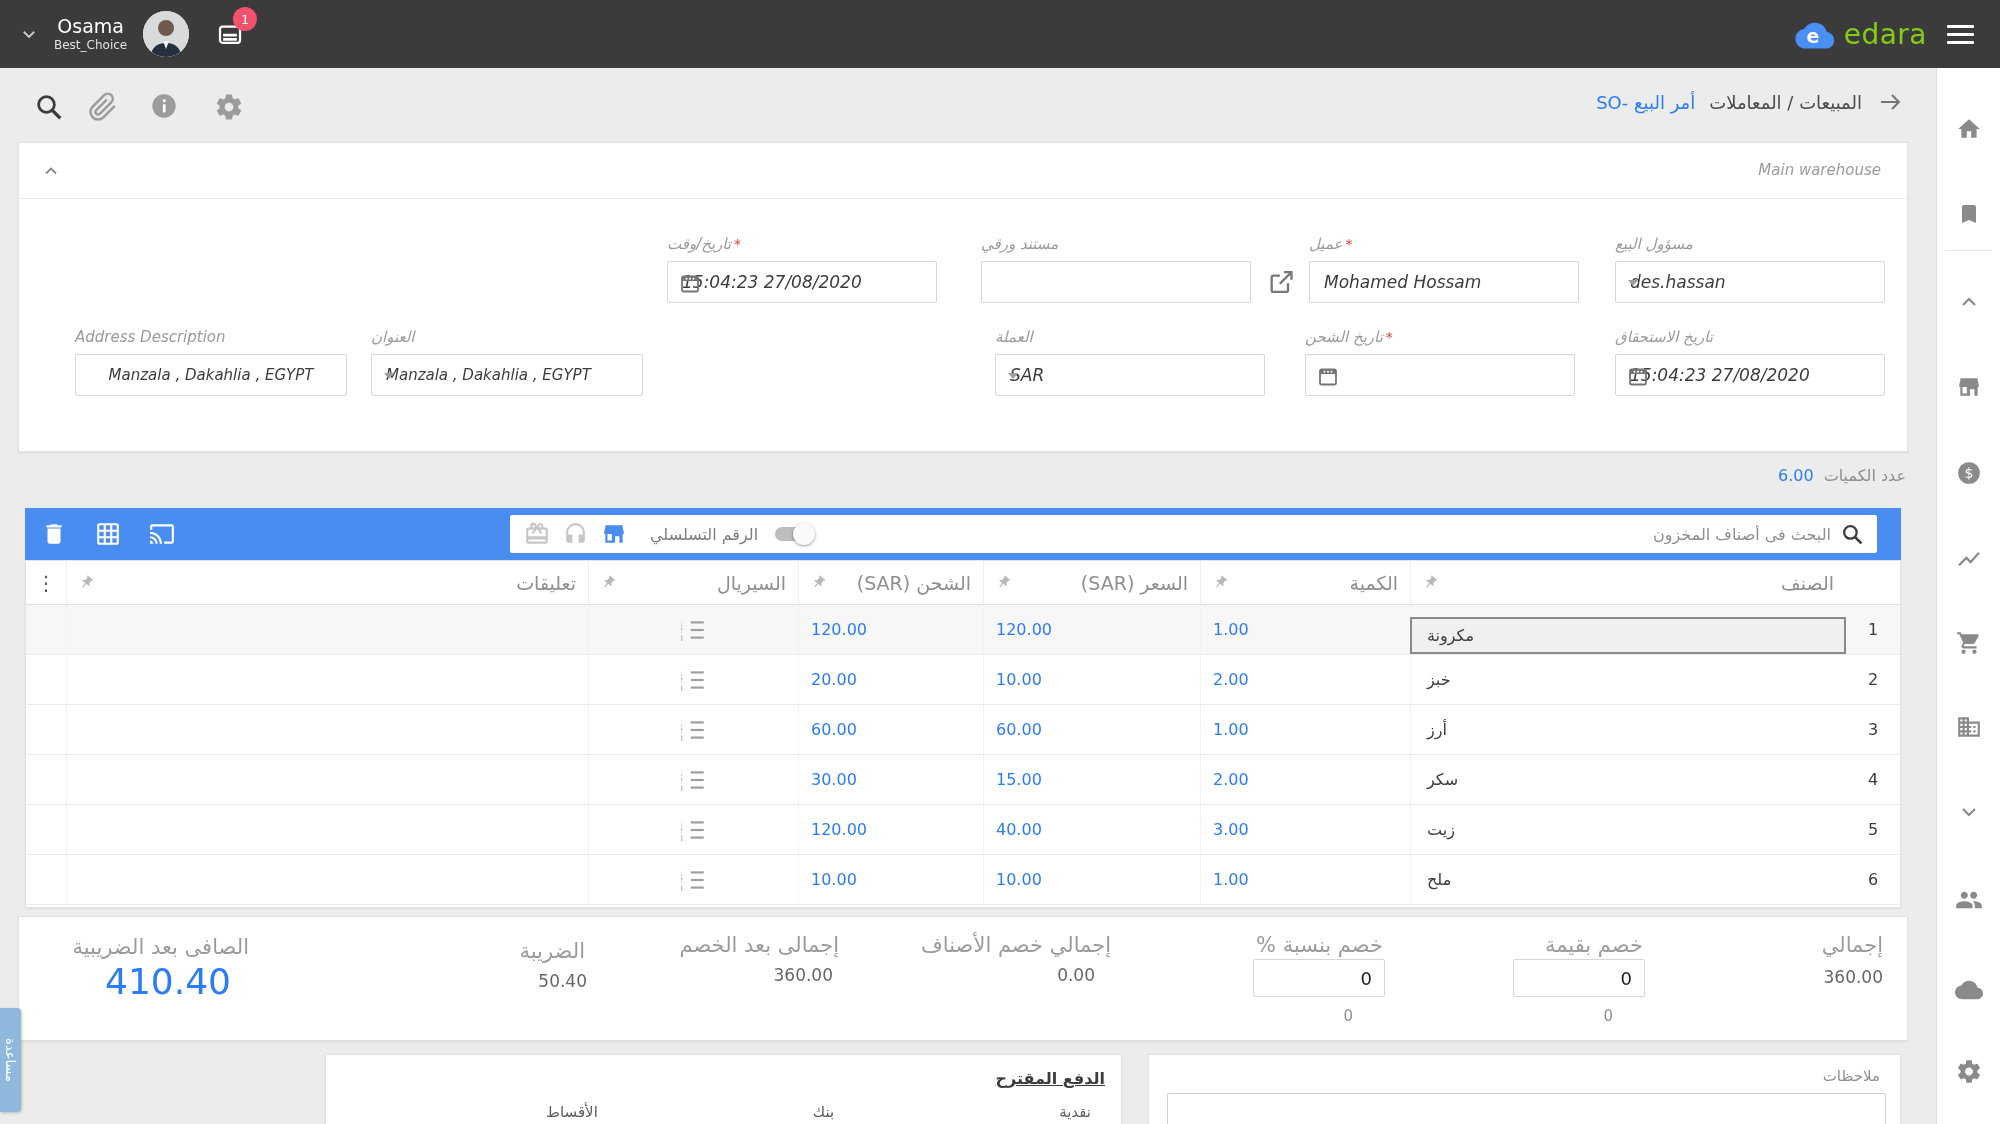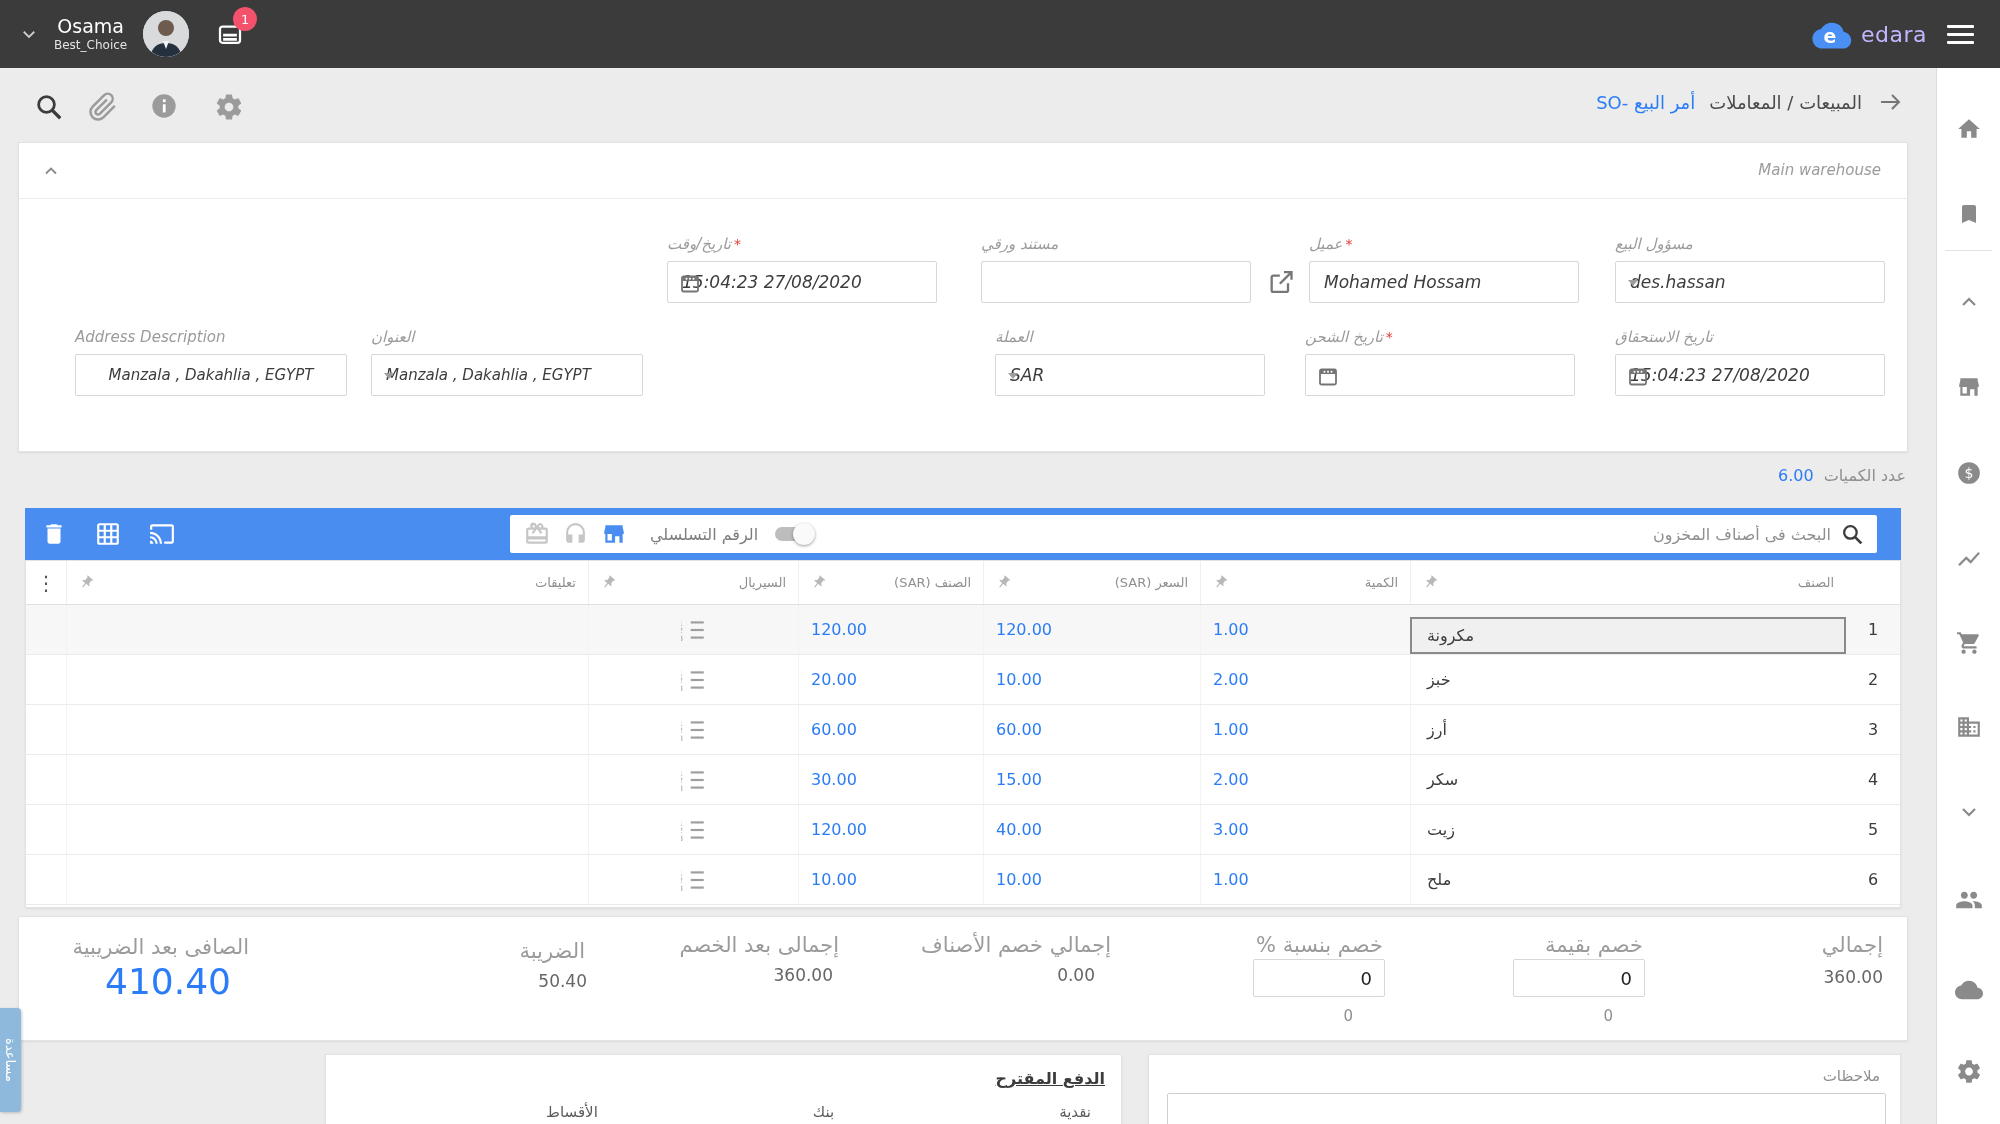--- a/index.html
+++ b/index.html
@@ -13,21 +13,21 @@
   .user-cluster { position:absolute; left:20px; top:0; height:68px; display:flex; align-items:center; gap:16px; }
   .user-names { text-align:center; color:#fff; line-height:1.25; }
   .user-name { font-size:19px;text-align:center; }
   .user-company { font-size:12px; color:#e3e3e3; }
   .avatar { width:46px; height:46px; border-radius:50%; background:#cfd3d6; overflow:hidden; position:relative; }
   .notif { position:relative; width:30px; height:30px; margin-left:10px; cursor:pointer; }
   .badge { position:absolute; top:-12px; right:-12px; width:24px; height:24px; border-radius:50%;
     background:#f4516c; color:#fff; font-size:13px; display:flex; align-items:center; justify-content:center; }
   .brand { position:absolute; right:26px; top:0; height:68px; display:flex; align-items:center; gap:20px; }
   .brand-logo { display:flex; align-items:center; gap:8px; }
-  .brand-name { color:#c4b5fd; font-size:22px; letter-spacing:.5px; }
+  .brand-name { color:#84cc16; font-size:28px; letter-spacing:.5px; }
   .burger { width:27px; display:flex; flex-direction:column; gap:5px; cursor:pointer; }
   .burger div { height:3px; background:#fff; border-radius:1px; }
   
   .sidebar { position:absolute; top:68px; right:0; bottom:0; width:64px; background:#fff; border-left:1px solid #dcdcdc; z-index:20; }
   .side-ic { position:absolute; left:50%; transform:translateX(-50%); cursor:pointer; }
   .side-div { position:absolute; left:8px; right:8px; height:1px; background:#e3e3e3; }
   
   .page-tools { position:absolute; top:68px; left:0; right:64px; height:74px; }
   .tool-ic { position:absolute; top:24px; cursor:pointer; }
   .breadcrumb { position:absolute; right:30px; top:22px; display:flex; align-items:center; direction:rtl; gap:14px; }
@@ -67,21 +67,21 @@
     background:#fafafa; box-shadow:0 1px 3px rgba(0,0,0,.4); }
   .item-search { position:absolute; right:46px; top:0; height:38px; width:430px; border:none; outline:none;
     direction:rtl; text-align:right; font-size:16px; color:#444; font-family:"DejaVu Sans", sans-serif; }
   .item-search::placeholder { color:#8f8f8f; }
   .panel-search-ic { position:absolute; right:12px; top:7px; cursor:pointer; }
   
   .table-card { left:25px; width:1876px; top:560px; height:348px; }
   .tgrid { display:grid; direction:rtl; grid-template-columns:54px 436px 210px 217px 185px 210px 522px 40px; }
   .thead { height:44px; border-bottom:1px solid #e0e0e0; }
   .th { display:flex; align-items:center; justify-content:space-between; direction:rtl; padding:0 12px;
-    font-size:13px; color:#8f8f8f; border-left:1px solid #efefef; }
+    font-size:19px; color:#8f8f8f; border-left:1px solid #efefef; }
   .th:first-child { border-right:none; }
   .trow { height:50px; border-bottom:1px solid #ebebeb; background:#fff; }
   .trow.sel { background:#f7f7f7; }
   .c { display:flex; align-items:center; border-left:1px solid #f3f3f3; font-size:16px; }
   .c-num { justify-content:center; color:#3c3c3c; border-left:none; }
   .c-item { justify-content:flex-end; padding:0 16px; color:#3c3c3c; direction:rtl; }
   .c-item.focus { outline:2px solid #8a8a8a; outline-offset:-2px; background:#f0f0f0;margin-top:12px; }
   .c-blue { justify-content:flex-end; padding:0 12px; color:#2b7cf7; }
   .c-serial { justify-content:center; cursor:pointer; }
   .kebab { display:flex; align-items:center; justify-content:center; color:#555; font-size:20px; cursor:pointer; border-left:none; }
@@ -447,21 +447,21 @@
     </div>
     <div class="th">
       <span>السعر (SAR)</span>
       <span style="transform:rotate(40deg)">
           <svg width="15" height="15" viewBox="0 0 24 24">
             <path d="M16 9V4h1c.55 0 1-.45 1-1s-.45-1-1-1H7c-.55 0-1 .45-1 1s.45 1 1 1h1v5c0 1.66-1.34 3-3 3v2h5.97v7l1 1 1-1v-7H19v-2c-1.66 0-3-1.34-3-3z" fill="#b8b8b8"></path>
           </svg>
         </span>
     </div>
     <div class="th">
-      <span>الصنف (SAR)</span>
+      <span>الشحن (SAR)</span>
       <span style="transform:rotate(40deg)">
           <svg width="15" height="15" viewBox="0 0 24 24">
             <path d="M16 9V4h1c.55 0 1-.45 1-1s-.45-1-1-1H7c-.55 0-1 .45-1 1s.45 1 1 1h1v5c0 1.66-1.34 3-3 3v2h5.97v7l1 1 1-1v-7H19v-2c-1.66 0-3-1.34-3-3z" fill="#b8b8b8"></path>
           </svg>
         </span>
     </div>
     <div class="th">
       <span>السيريال</span>
       <span style="transform:rotate(40deg)">
           <svg width="15" height="15" viewBox="0 0 24 24">

